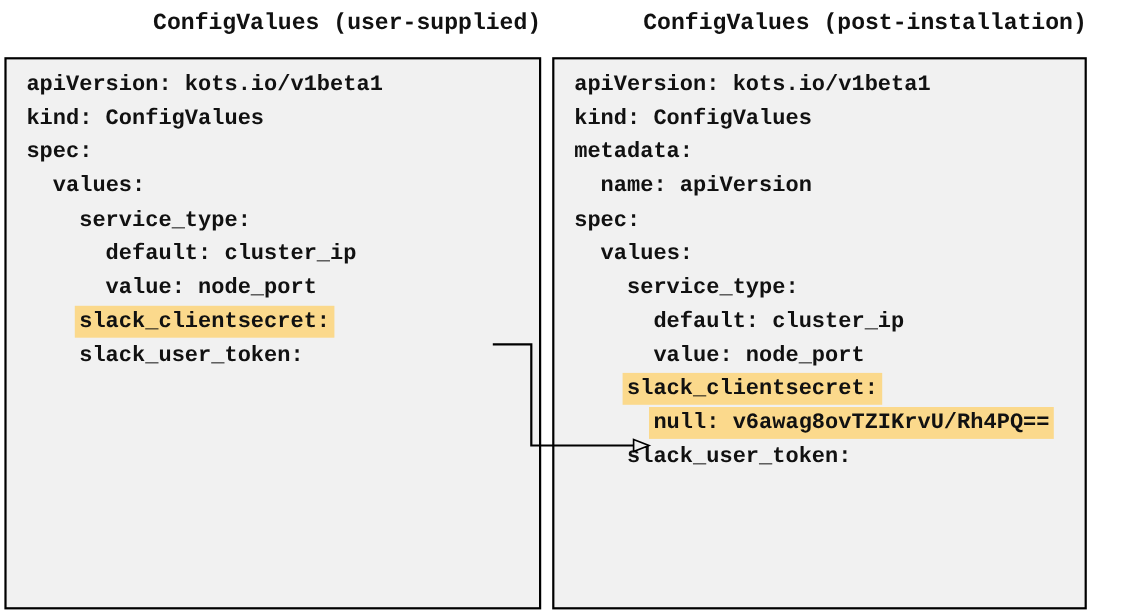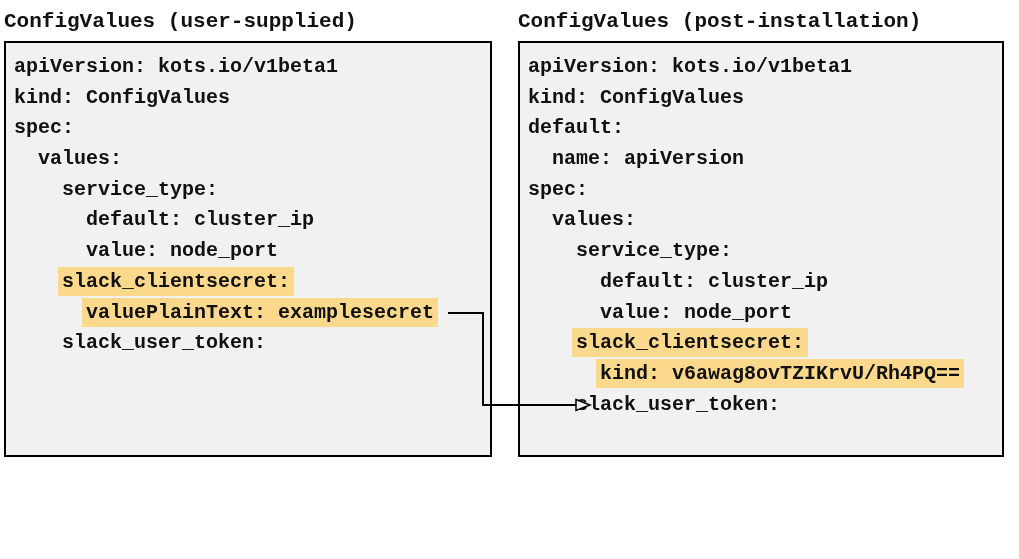--- a/index.html
+++ b/index.html
@@ -15,36 +15,37 @@
   .stage{
     position:relative;
     width:1019px;height:559px;
     background:var(--page-bg);
     overflow:hidden;
     font-family:"Liberation Mono","DejaVu Sans Mono",monospace;
     color:var(--text);
   }
   .panel{position:absolute;top:6px;}
   .panel-left{left:4px;width:488px;}
-  .panel-right{left:518px;width:486px;}
+  .panel-right{left:502px;width:486px;}
   .panel-title{
     height:35px;
     line-height:32px;
-    text-align:left;
+    text-align:right;
     font-size:21px;
     font-weight:bold;
     white-space:pre;
   }
   .code-box{
     width:100%;
-    height:416px;
+    height:502px;
     border:2px solid var(--box-border);
     background:var(--box-bg);
-    padding:9px 8px;
+    padding:9px 18px;
     overflow:hidden;
+    margin-top:11px;
   }
   .code-line{
     white-space:pre;
     font-size:20px;
     font-weight:bold;
     line-height:30.7px;
     height:30.7px;
   }
   .hl{
     background:var(--hl);
@@ -67,39 +68,38 @@
     <div class="panel-title">ConfigValues (user-supplied)</div>
     <div class="code-box">
         <div class="code-line"><span>apiVersion: kots.io/v1beta1</span></div>
         <div class="code-line"><span>kind: ConfigValues</span></div>
         <div class="code-line"><span>spec:</span></div>
         <div class="code-line">  <span>values:</span></div>
         <div class="code-line">    <span>service_type:</span></div>
         <div class="code-line">      <span>default: cluster_ip</span></div>
         <div class="code-line">      <span>value: node_port</span></div>
         <div class="code-line">    <span class="hl">slack_clientsecret:</span></div>
-        <div class="code-line">      <span class="hl">valuePlainText: examplesecret</span></div>
         <div class="code-line">    <span>slack_user_token:</span></div>
       </div>
   </div>
 
   <div class="panel panel-right">
     <div class="panel-title">ConfigValues (post-installation)</div>
     <div class="code-box">
         <div class="code-line"><span>apiVersion: kots.io/v1beta1</span></div>
         <div class="code-line"><span>kind: ConfigValues</span></div>
-        <div class="code-line"><span>default:</span></div>
+        <div class="code-line"><span>metadata:</span></div>
         <div class="code-line">  <span>name: apiVersion</span></div>
         <div class="code-line"><span>spec:</span></div>
         <div class="code-line">  <span>values:</span></div>
         <div class="code-line">    <span>service_type:</span></div>
         <div class="code-line">      <span>default: cluster_ip</span></div>
         <div class="code-line">      <span>value: node_port</span></div>
         <div class="code-line">    <span class="hl">slack_clientsecret:</span></div>
-        <div class="code-line">      <span class="hl">kind: v6awag8ovTZIKrvU/Rh4PQ==</span></div>
+        <div class="code-line">      <span class="hl">null: v6awag8ovTZIKrvU/Rh4PQ==</span></div>
         <div class="code-line">    <span>slack_user_token:</span></div>
       </div>
   </div>
 
   <svg class="arrow-overlay" viewBox="0 0 1019 559" xmlns="http://www.w3.org/2000/svg" aria-hidden="true">
     <polyline points="448,313 483,313 483,405 576,405" fill="none" stroke="var(--arrow)" stroke-width="2"></polyline>
     <polygon points="576,399.5 590,405 576,410.5" fill="var(--box-bg)" stroke="var(--arrow)" stroke-width="1.5"></polygon>
   </svg>
 
 </div>

